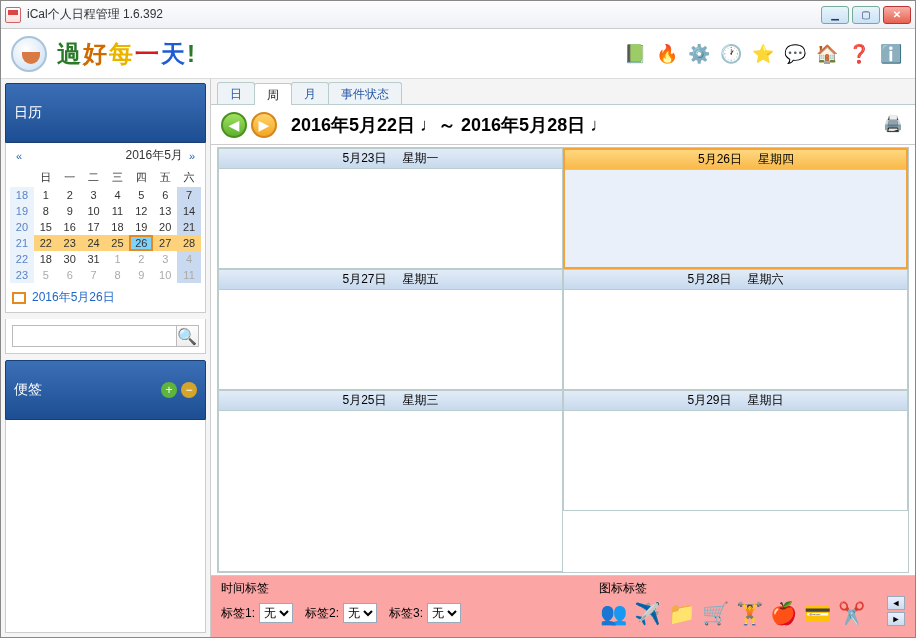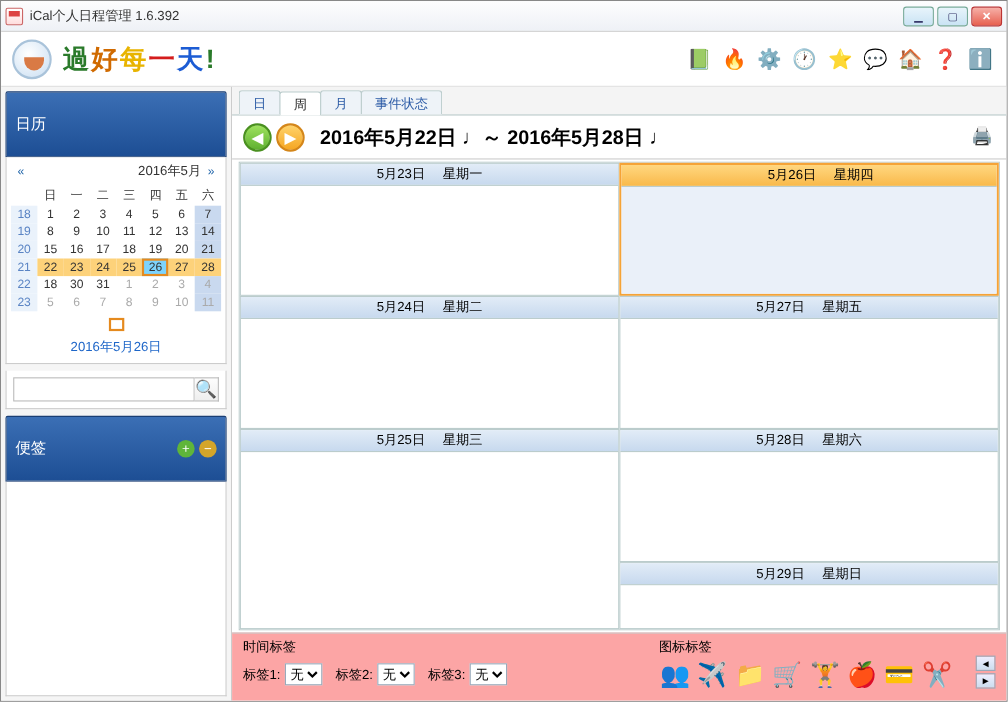--- a/index.html
+++ b/index.html
@@ -29,21 +29,21 @@
 .cal-nav .arrows { color:#26a; cursor:pointer; font-size:11px; padding:0 6px; }
 .cal-title { flex:1; text-align:right; }
 .cal-grid { width:100%; border-collapse:collapse; font-size:11px; text-align:center; }
 .cal-grid th { color:#333; padding:2px 0; font-weight:normal; }
 .cal-grid td { padding:2px 0; color:#333; cursor:pointer; }
 .cal-grid td.wkno { color:#5a84c4; background:#eaf2fb; }
 .cal-grid td.dim { color:#aaa; }
 .cal-grid td.sel-range { background:#fdd27a; }
 .cal-grid td.today { background:#7dd3fc; outline:2px solid #e58a1e; outline-offset:-2px; }
 .cal-grid td.sat { background:#c9d9ef; }
-.today-line { display:flex; align-items:center; gap:6px; padding:6px 2px 2px; font-size:12px; color:#1e66c8;flex-direction:column; }
+.today-line { display:flex; align-items:center; gap:6px; padding:6px 2px 2px; font-size:12px; color:#1e66c8; }
 .today-box { width:14px; height:12px; border:2px solid #e58a1e; }
 .search-box { background:#fff; border:1px solid #ccc; border-top:none; padding:6px; display:flex; }
 .search-box input { flex:1; border:1px solid #bbb; height:22px; padding:0 4px; font-size:12px; }
 .mag { width:22px; height:22px; border:1px solid #bbb; border-left:none; display:flex; align-items:center; justify-content:center; cursor:pointer; background:linear-gradient(#fdfdfd,#eee); }
 .note-box { background:#fff; border:1px solid #ccc; border-top:none; flex:1; }
 .content { flex:1; display:flex; flex-direction:column; background:#fff; }
 .tabs-row { height:26px; display:flex; border-bottom:1px solid #bcc; background:#f4f4f4; padding-left:6px; padding-top:3px; gap:0; }
 .tab { padding:3px 12px; font-size:12px; border:1px solid #bcc; border-bottom:none; background:#eef3f8; color:#2a5aa5; cursor:pointer; margin-right:-1px; border-radius:3px 3px 0 0; }
 .tab.active { background:#fff; color:#222; position:relative; top:1px; }
 .date-bar { height:40px; display:flex; align-items:center; padding:0 10px; border-bottom:1px solid #ccc; }
@@ -238,27 +238,20 @@
         </div>
         <div class="day-cell today-cell">
           <div class="day-hdr">
             <span>5月26日</span>
             <span>星期四</span>
           </div>
           <div class="day-body"></div>
         </div>
         <div class="day-cell">
           <div class="day-hdr">
-            <span>5月24日</span>
-            <span>星期二</span>
-          </div>
-          <div class="day-body"></div>
-        </div>
-        <div class="day-cell">
-          <div class="day-hdr">
             <span>5月27日</span>
             <span>星期五</span>
           </div>
           <div class="day-body"></div>
         </div>
         <div class="day-cell wed-span">
           <div class="day-hdr">
             <span>5月25日</span>
             <span>星期三</span>
           </div>

